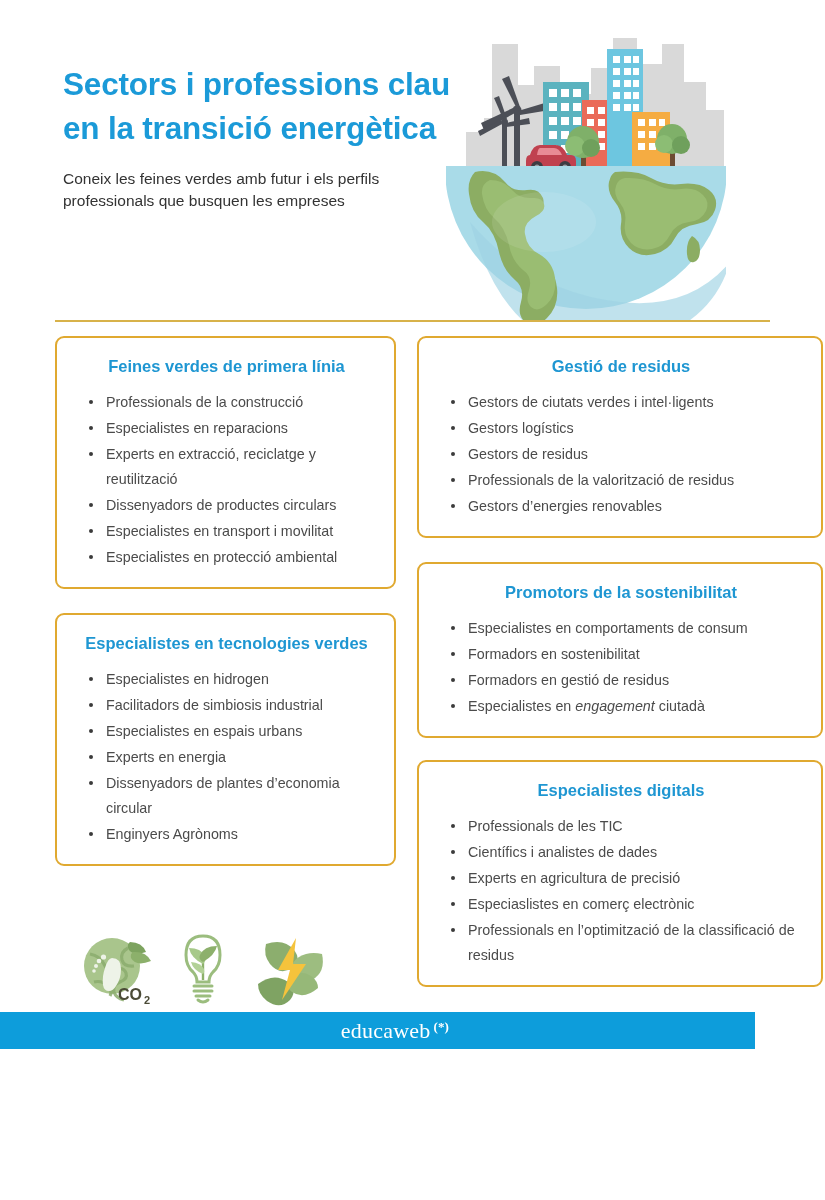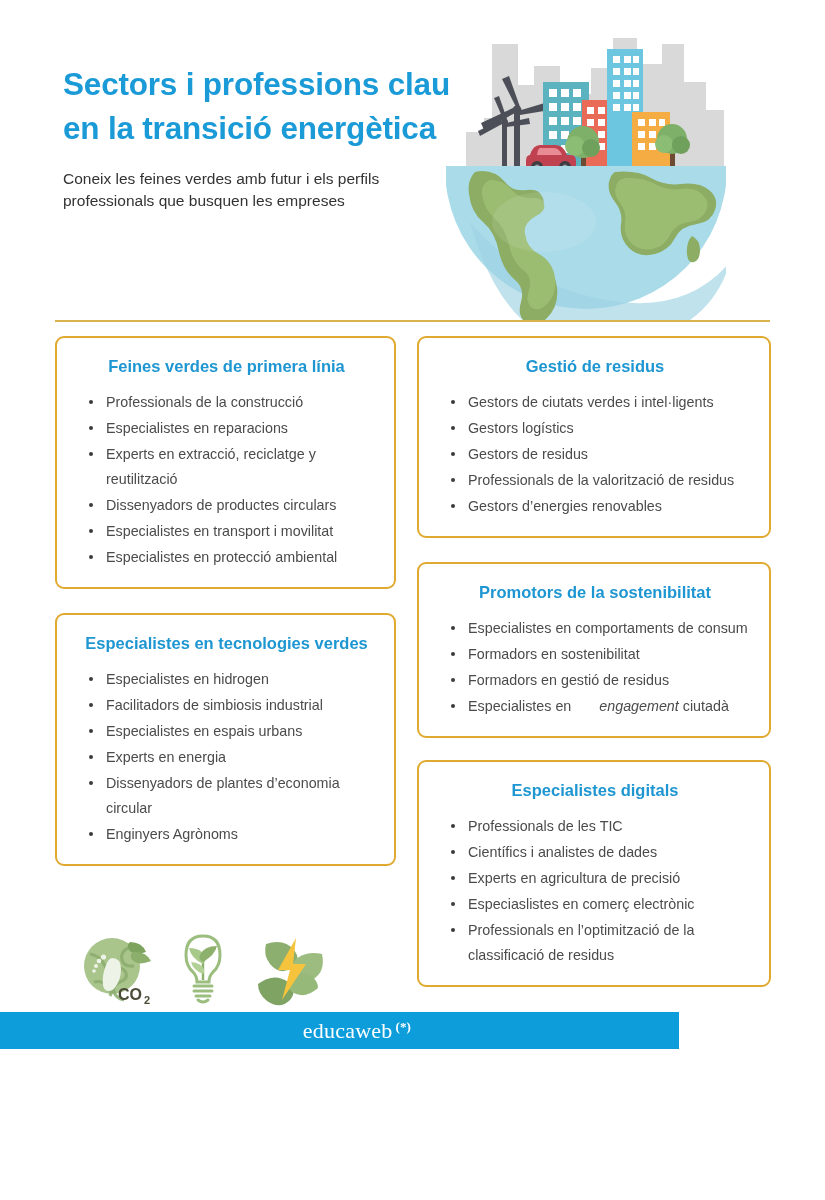--- a/index.html
+++ b/index.html
@@ -82,21 +82,21 @@
   .col-left {
     position: absolute;
     left: 55px;
     top: 0;
     width: 341px;
   }
   .col-right {
     position: absolute;
     left: 417px;
     top: 0;
-    width: 354px;
+    width: 406px;
   }
 
   .card {
     border: 2px solid #e0a930;
     border-radius: 9px;
     background: #ffffff;
     padding: 16px 14px 16px 16px;
     margin-bottom: 22px;
   }
 
@@ -128,21 +128,21 @@
     content: "";
     position: absolute;
     left: 2px;
     top: 10px;
     width: 4px;
     height: 4px;
     border-radius: 50%;
     background: #3b3b3b;
   }
 
-  .card-list li em { font-style: italic; margin-left: 24px; }
+  .card-list li em { font-style: italic; }
 
   
   .col-left .card:nth-child(1) { margin-bottom: 24px; }
   .col-right .card:nth-child(1) { margin-bottom: 24px; }
   .col-right .card:nth-child(2) { margin-bottom: 22px; }
 
   
   .eco-icons {
     position: absolute;
     left: 78px;
@@ -153,21 +153,21 @@
     align-items: center;
     gap: 11px;
   }
   .eco-icon { width: 76px; height: 76px; }
 
   
   .footer-bar {
     position: absolute;
     left: 0;
     top: 1012px;
-    width: 679px;
+    width: 755px;
     height: 37px;
     background: #0d9ddb;
     display: flex;
     align-items: center;
     justify-content: center;
     padding-left: 35px;
   }
   .footer-logo {
     color: #ffffff;
     font-family: "Liberation Serif", serif;

